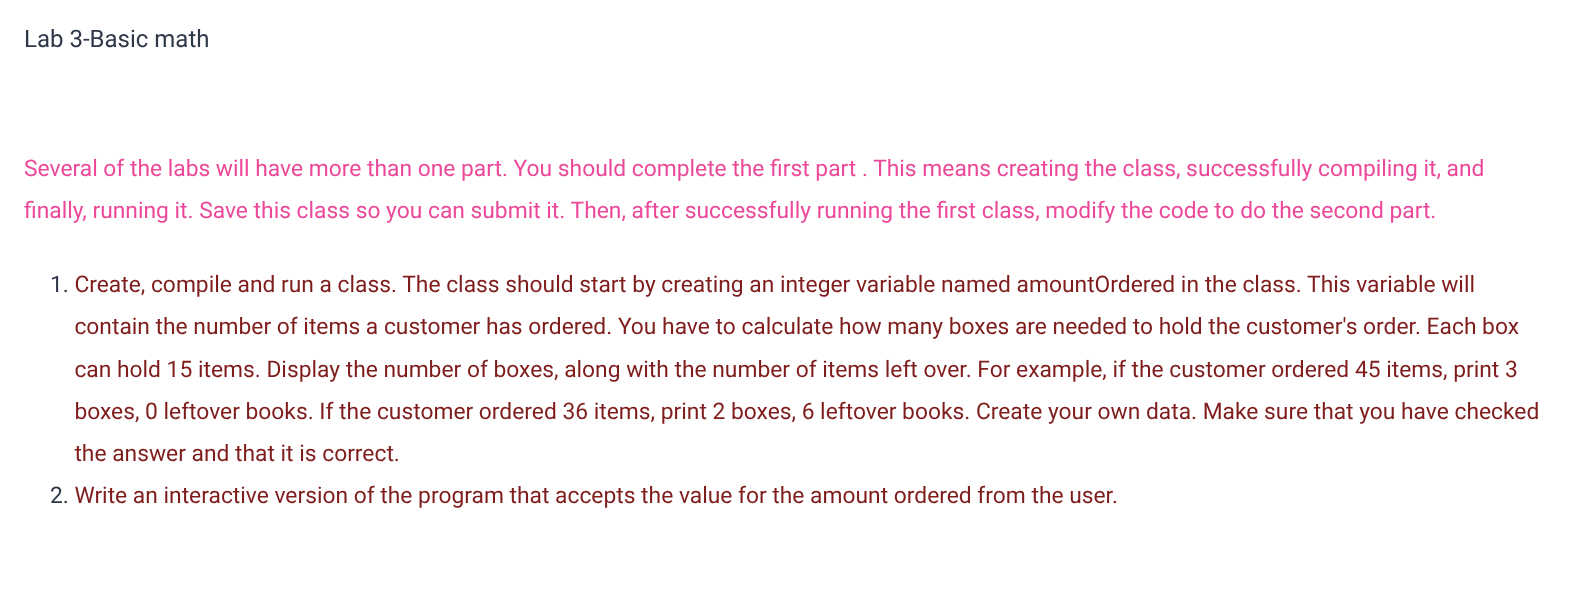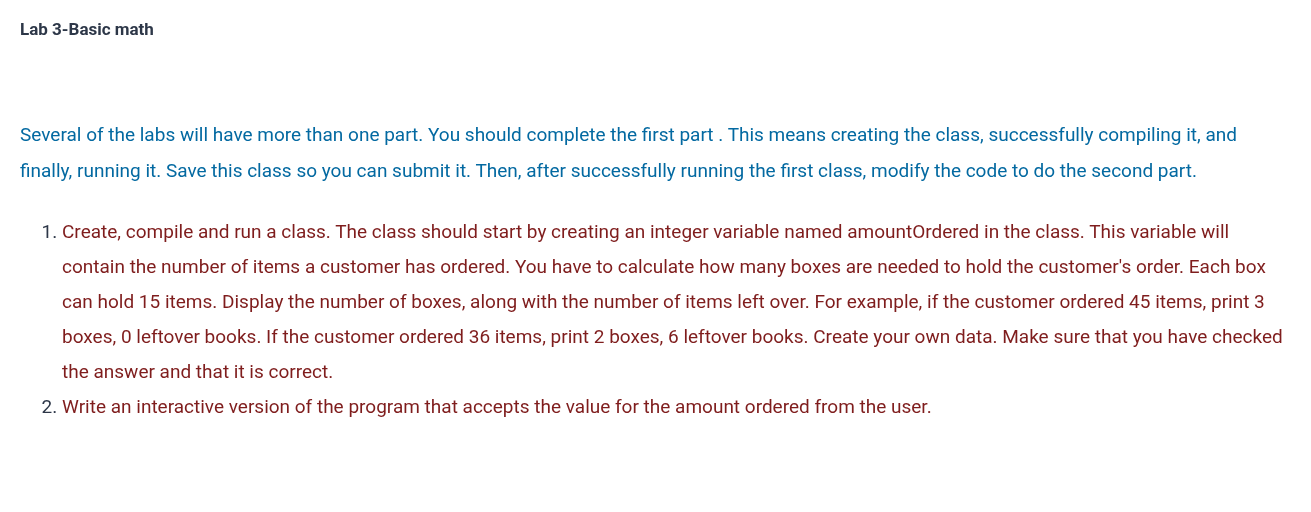--- a/index.html
+++ b/index.html
@@ -10,28 +10,28 @@
     body {
       font-family: -apple-system, BlinkMacSystemFont, "Segoe UI", Roboto, "Helvetica Neue", Arial, sans-serif;
       font-size: 19px;
       line-height: 1.85;
       color: #2d3748;
       background: #ffffff;
       padding: 14px 20px 30px 20px;
       width: 1311px;
     }
     .title {
-      font-size: 17px;
-      font-weight: 700;
+      font-size: 20px;
+      font-weight: 400;
       color: #2d3748;
       margin-bottom: 72px;
     }
     .intro {
       margin-bottom: 26px;
-      color: #0369a1;
+      color: #ec4899;
     }
     ol {
       padding-left: 42px;
       list-style-position: outside;
     }
     ol li {
       padding-left: 0px;
       margin-bottom: 0px;
       color: #7f1d1d;
     }

